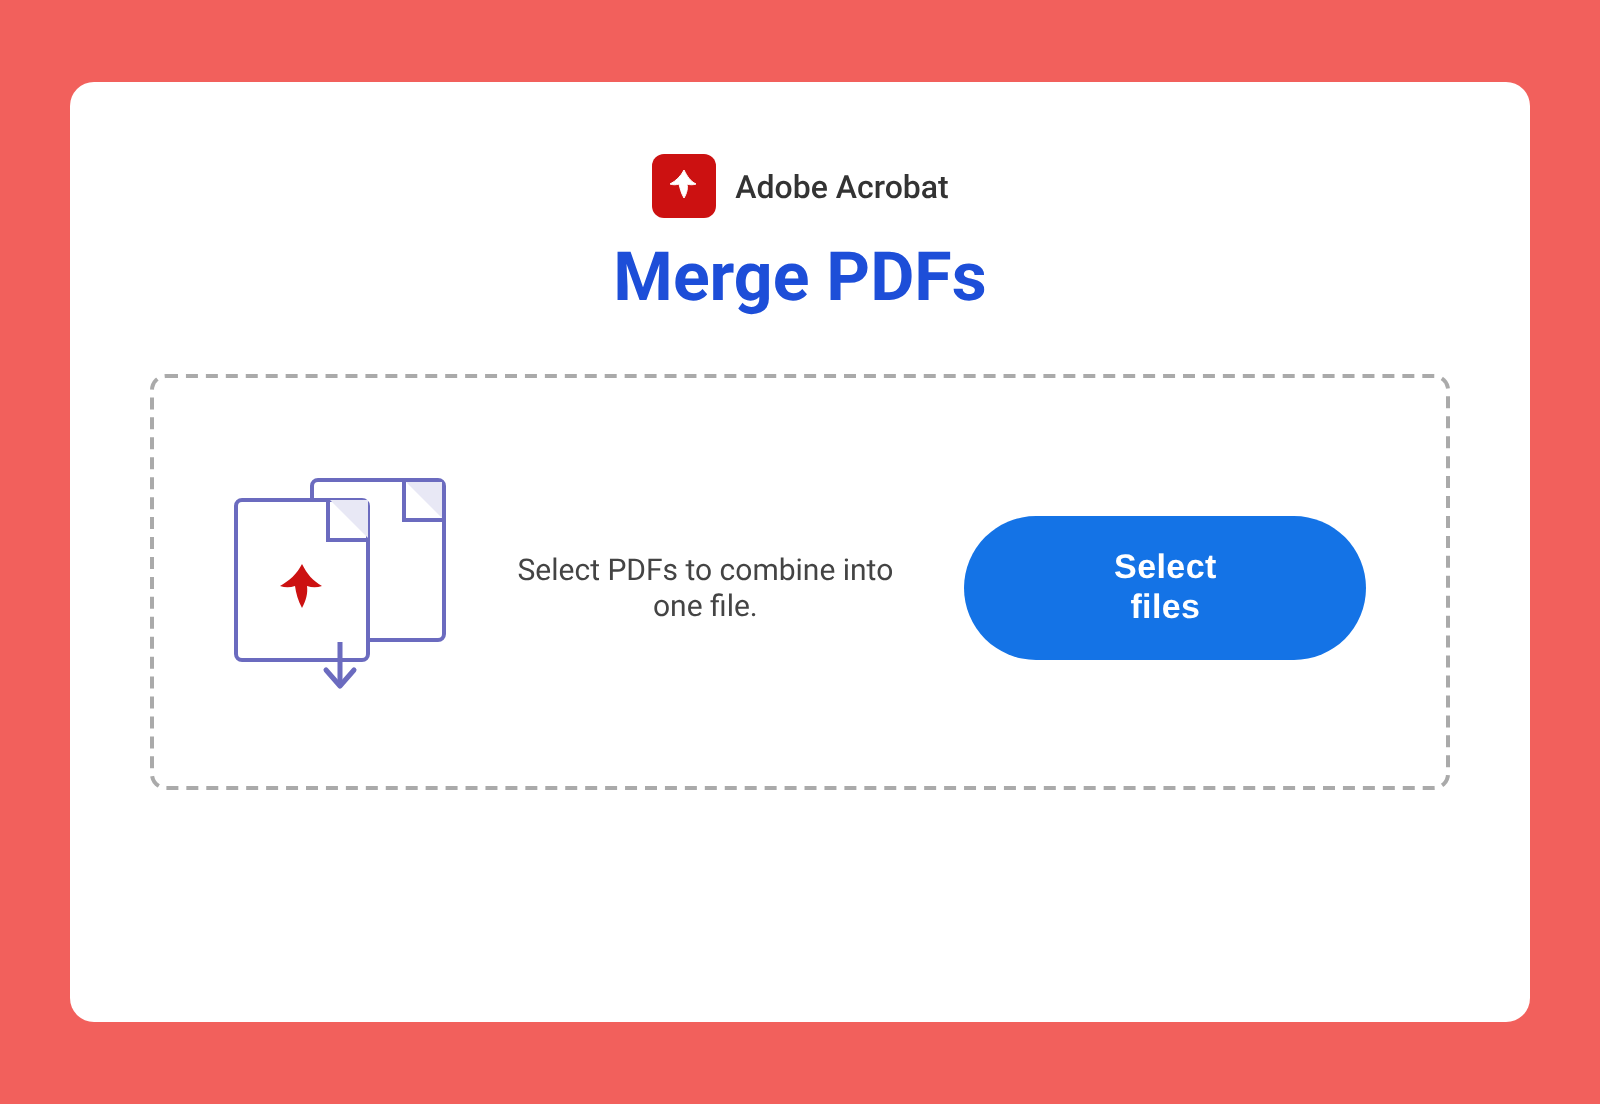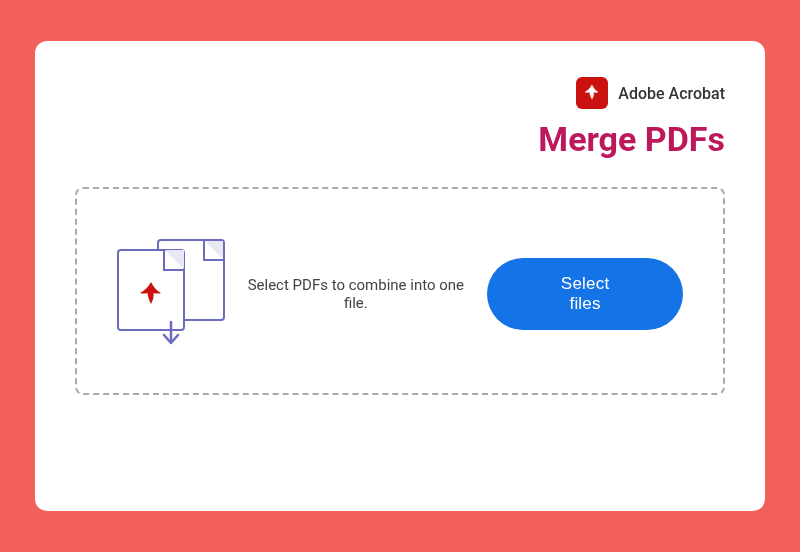--- a/index.html
+++ b/index.html
@@ -19,21 +19,21 @@
       overflow: hidden;
     }
 
     .card {
       background: #ffffff;
       border-radius: 12px;
       width: 730px;
       min-height: 470px;
       display: flex;
       flex-direction: column;
-      align-items: flex-end;
+      align-items: center;
       padding: 36px 40px 40px;
     }
 
     .app-header {
       display: flex;
       align-items: center;
       gap: 10px;
       margin-bottom: 10px;
     }
 
@@ -55,21 +55,21 @@
 
     .app-name {
       font-size: 16px;
       color: #333333;
       font-weight: 500;
     }
 
     .page-title {
       font-size: 34px;
       font-weight: 700;
-      color: #be185d;
+      color: #1d4ed8;
       margin-bottom: 28px;
     }
 
     .drop-zone {
       width: 100%;
       border: 2.5px dashed #aaaaaa;
       border-radius: 8px;
       display: flex;
       flex-direction: row;
       align-items: center;
@@ -179,21 +179,21 @@
       text-align: center;
     }
 
     .select-btn {
       background: #1473e6;
       color: #ffffff;
       border: none;
       border-radius: 50px;
       padding: 16px 60px;
       font-size: 17px;
-      font-weight: 400;
+      font-weight: 700;
       cursor: pointer;
       letter-spacing: 0.2px;
       transition: background 0.2s;
     }
   </style>
 </head>
 <body>
 
 <div class="card">
 

